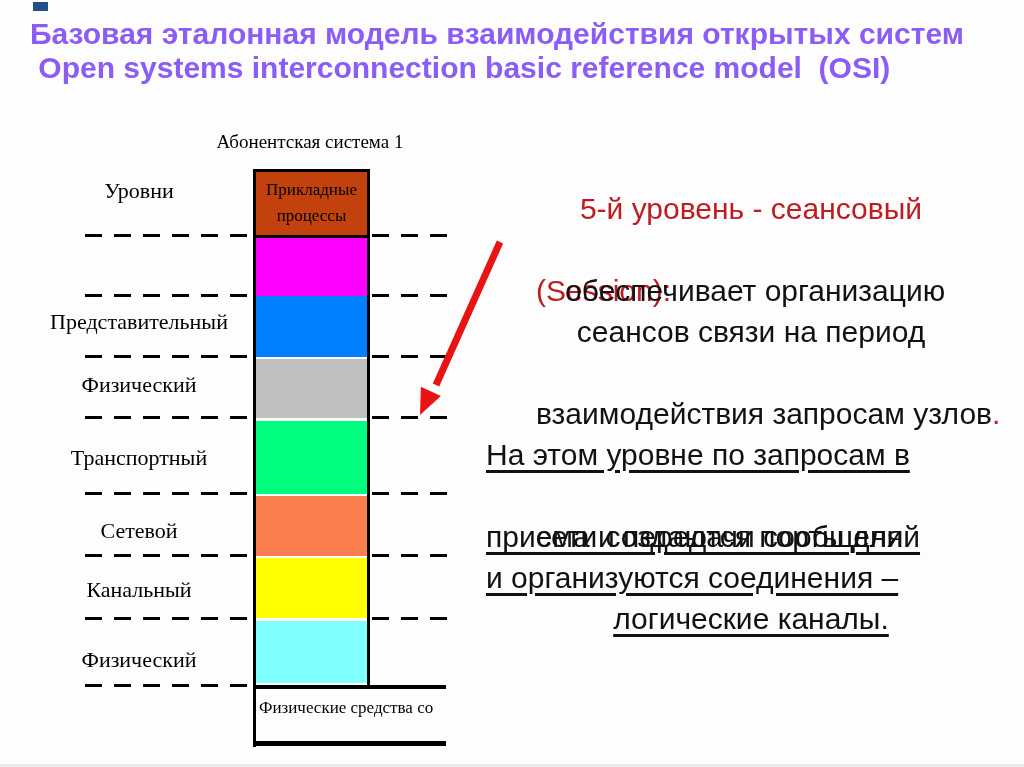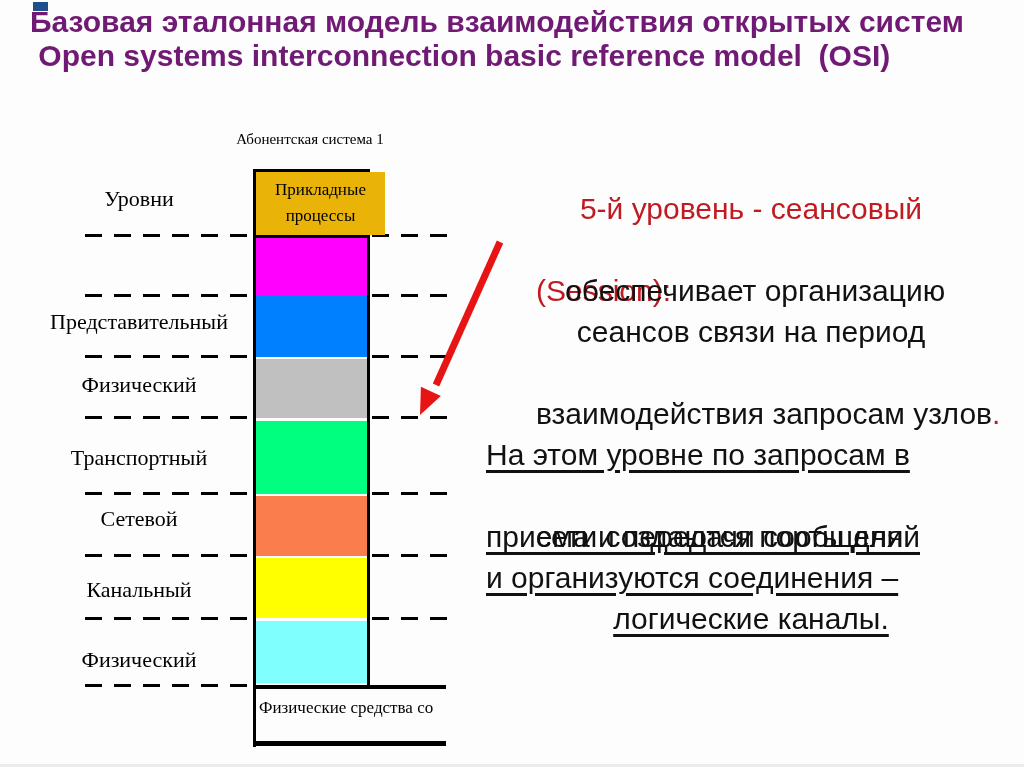--- a/index.html
+++ b/index.html
@@ -12,28 +12,28 @@
     content:""; position:absolute; left:0; bottom:0; width:1024px; height:3px;
     background:#ececec;
   }
   .abs { position:absolute; }
 
   
   .title { position:absolute; left:30px; top:5px; font-weight:bold; font-size:30px; line-height:34px; }
   .title div { white-space:pre; }
   .edge-mark { position:absolute; left:33px; top:2px; width:15px; height:9px; }
   .sys-label { position:absolute; left:213px; top:131px; width:194px; text-align:center;
-               font-family:"Liberation Serif", serif; font-size:15px; color:#000; }
+               font-family:"Liberation Serif", serif; font-size:19px; color:#000; }
   .dash { position:absolute; height:3px;
           background:repeating-linear-gradient(90deg,#000 0 17px,transparent 17px 29px); }
   .dash-l { left:85px;  width:168px; }
   .dash-r { left:372px; width:84px;  }
   .bline { position:absolute; background:#000; }
-  .cell-top { position:absolute; left:256px; top:172px; width:129px; height:63px;
-              background:#eab308; text-align:center; font-family:"Liberation Serif", serif;
+  .cell-top { position:absolute; left:256px; top:172px; width:111px; height:63px;
+              background:#c2410c; text-align:center; font-family:"Liberation Serif", serif;
               font-size:17px; line-height:26px; padding-top:5px; box-sizing:border-box; color:#000; }
   .blk { position:absolute; left:256px; width:111px; }
   .cell-bottom { position:absolute; left:259px; top:695px; width:184px; height:44px;
                  font-family:"Liberation Serif", serif; font-size:17px; line-height:26px;
                  white-space:nowrap; overflow:hidden; color:#000000; }
   .layer-label { position:absolute; left:28px; width:222px; text-align:center;
                  font-family:"Liberation Serif", serif; font-size:22px; line-height:26px; color:#000; }
 
   
   .ann { position:absolute; left:486px; top:188px; width:530px; color:#111; }
@@ -41,21 +41,21 @@
   .b { font-weight:normal;text-align:center; }
   .u { text-decoration:underline; text-underline-offset:5px; }
 </style>
 </head>
 <body>
 
 <div class="slide">
 
   <div class="edge-mark" style="background: rgb(32, 80, 138);"></div>
 
-  <div class="title" style="color: #701a75;">
+  <div class="title" style="color: #8b5cf6; margin-top: 12px;">
     <div>Базовая эталонная модель взаимодействия открытых систем</div>
     <div> Open systems interconnection basic reference model  (OSI)</div>
   </div>
 
   <div class="sys-label">Абонентская система 1</div>
 
   <div class="dash dash-l" style="top:234px"></div>
   <div class="dash dash-l" style="top:294px"></div>
   <div class="dash dash-l" style="top:355px"></div>
   <div class="dash dash-l" style="top:416px"></div>
@@ -84,25 +84,25 @@
   <div class="blk" style="top: 238px; height: 58px; background: rgb(255, 0, 255);"></div>
   <div class="blk" style="top: 296px; height: 61px; background: rgb(0, 128, 255);"></div>
   <div class="blk" style="top: 359px; height: 59px; background: rgb(192, 192, 192);"></div>
   <div class="blk" style="top: 421px; height: 73px; background: rgb(0, 255, 127);"></div>
   <div class="blk" style="top: 496px; height: 60px; background: rgb(250, 125, 78);"></div>
   <div class="blk" style="top: 558px; height: 60px; background: rgb(255, 255, 0);"></div>
   <div class="blk" style="top: 621px; height: 62px; background: rgb(128, 255, 255);"></div>
 
   <div class="cell-bottom">Физические средства со</div>
 
-  <div class="layer-label" style="top:186px">Уровни</div>
+  <div class="layer-label" style="top:178px">Уровни</div>
   <div class="layer-label" style="top:309px">Представительный</div>
   <div class="layer-label" style="top:372px">Физический</div>
   <div class="layer-label" style="top:445px">Транспортный</div>
-  <div class="layer-label" style="top:506px">Сетевой</div>
+  <div class="layer-label" style="top:518px">Сетевой</div>
   <div class="layer-label" style="top:577px">Канальный</div>
   <div class="layer-label" style="top:647px">Физический</div>
 
   <svg class="abs" style="left:400px;top:225px" width="120" height="200" viewBox="0 0 120 200">
     <line x1="100" y1="17" x2="36" y2="160" stroke-width="7" style="stroke: rgb(232, 20, 20);"></line>
     <polygon points="20,190 20.9,161.8 40.9,171" style="fill: rgb(232, 20, 20);"></polygon>
   </svg>
 
   <div class="ann">
     <div class="line b" style="color: rgb(193, 27, 34);">5-й уровень - сеансовый</div>

